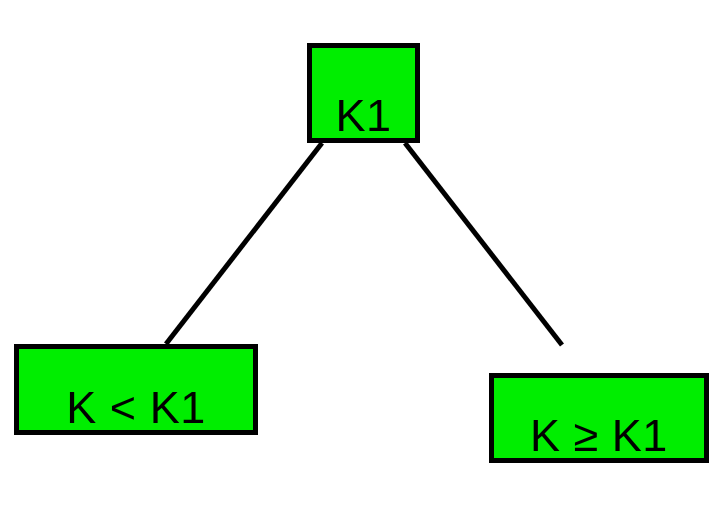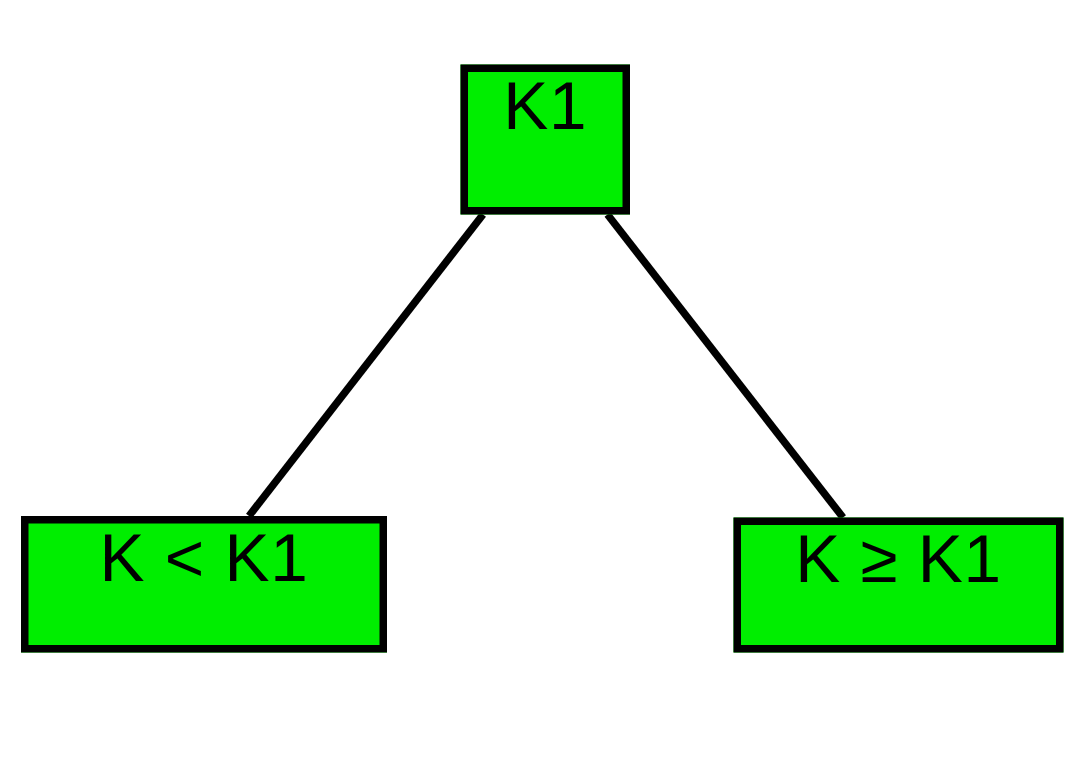--- a/index.html
+++ b/index.html
@@ -23,21 +23,21 @@
     width: 724px;
     height: 512px;
     pointer-events: none;
   }
   .node {
     position: absolute;
     box-sizing: border-box;
     background: #00ee00;
     border: 5px solid #000000;
     display: flex;
-    align-items: flex-start;
+    align-items: flex-end;
     justify-content: center;
     z-index: 2;
   }
   .node-label {
     color: #000000;
     font-size: 45px;
     font-weight: 400;
     line-height: 1;
     letter-spacing: 0.5px;
     white-space: nowrap;
@@ -73,17 +73,17 @@
   </svg>
 
   <div class="node" id="node-root" style="background: rgb(0, 238, 0); border-color: rgb(0, 0, 0);">
     <span class="node-label">K1</span>
   </div>
 
   <div class="node" id="node-left" style="background: rgb(0, 238, 0); border-color: rgb(0, 0, 0);">
     <span class="node-label">K &lt; K1</span>
   </div>
 
-  <div class="node" id="node-right" style="background: rgb(0, 238, 0); border-color: rgb(0, 0, 0);">
+  <div class="node" id="node-right" style="background: rgb(0, 238, 0); border-color: rgb(0, 0, 0); margin-top: 28px;">
     <span class="node-label">K ≥ K1</span>
   </div>
 
 </div>
 
 </body></html>

